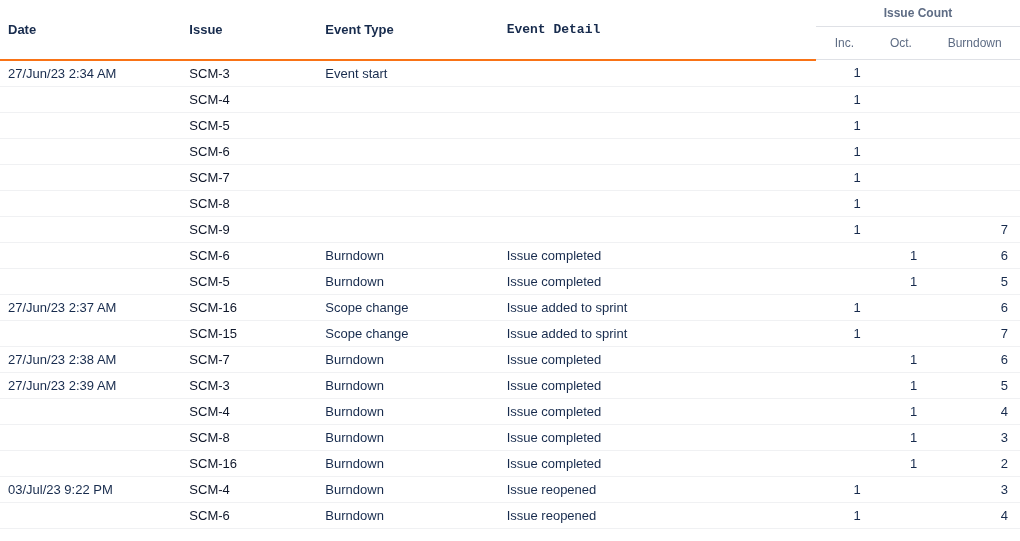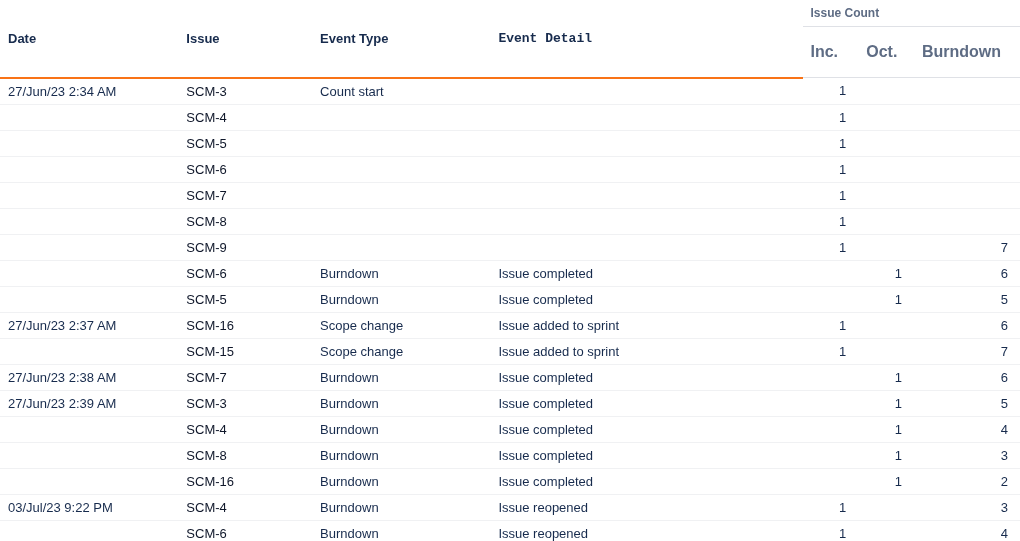--- a/index.html
+++ b/index.html
@@ -21,25 +21,25 @@
     thead tr th {
       background: #fff;
       font-weight: 600;
       color: #172b4d;
       padding: 6px 8px;
       text-align: left;
       border-bottom: 2px solid #f97316;
       white-space: nowrap;
     }
     thead tr.subheader th {
-      font-weight: 700;
-      font-size: 16px;
+      font-weight: 400;
+      font-size: 12px;
       color: #5e6c84;
       border-bottom: 1px solid #dfe1e6;
-      padding: 16px 8px;
+      padding: 9px 8px;
     }
     th.issue-count-group {
       text-align: center;
       border-bottom: 1px solid #dfe1e6;
       font-size: 12px;
       color: #5e6c84;
     }
     tbody tr td {
       padding: 5px 8px;
       border-bottom: 1px solid #f0f1f3;
@@ -56,21 +56,21 @@
       padding-right: 12px;
     }
     .col-date { width: 160px; }
     .col-issue { width: 120px; }
     .col-event-type { width: 160px; }
     .col-event-detail { width: 280px; font-family: Liberation Mono, monospace; }
     .col-inc { width: 50px; text-align: right; }
     .col-dec { width: 50px; text-align: right; }
     .col-remaining { width: 80px; text-align: right; }
     th.right {
-      text-align: left;
+      text-align: center;
     }
   </style>
 </head>
 <body>
 
 <div class="table-container">
   <table>
     <thead>
       <tr>
         <th class="col-date" rowspan="2">Date</th>
@@ -82,21 +82,21 @@
       <tr class="subheader">
         <th class="col-inc right">Inc.</th>
         <th class="col-dec right">Oct.</th>
         <th class="col-remaining right">Burndown</th>
       </tr>
     </thead>
     <tbody id="table-body">
     <tr>
           <td>27/Jun/23 2:34 AM</td>
           <td><a class="link" href="#">SCM-3</a></td>
-          <td>Count start</td>
+          <td>Event start</td>
           <td></td>
           <td class="num">1</td>
           <td class="num"></td>
           <td class="num"></td>
         </tr>
         <tr>
           <td></td>
           <td><a class="link" href="#">SCM-4</a></td>
           <td></td>
           <td></td>

